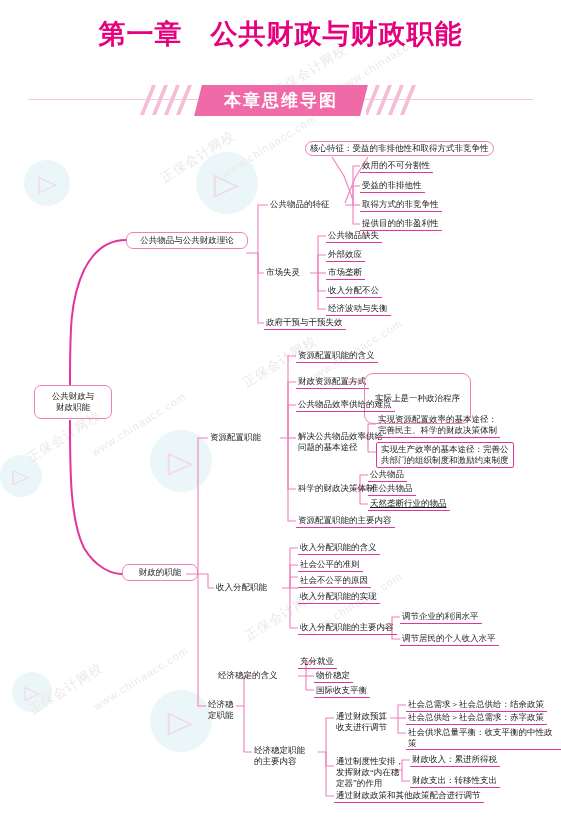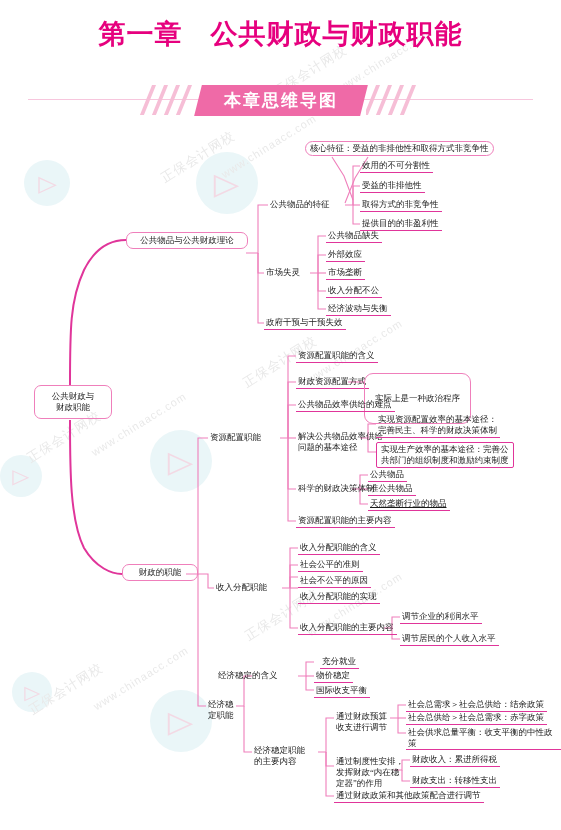--- a/index.html
+++ b/index.html
@@ -250,21 +250,21 @@
 <div class="node n-line" style="left:298px;top:558px;">社会公平的准则</div>
 <div class="node n-line" style="left:298px;top:574px;">社会不公平的原因</div>
 <div class="node n-line" style="left:298px;top:590px;">收入分配职能的实现</div>
 <div class="node n-line" style="left:298px;top:621px;">收入分配职能的主要内容</div>
 <div class="node n-line" style="left:400px;top:610px;">调节企业的利润水平</div>
 <div class="node n-line" style="left:400px;top:632px;">调节居民的个人收入水平</div>
 
 <div class="node n-plain" style="left:206px;top:698px;line-height:1.3;">经济稳
 定职能</div>
 <div class="node n-plain" style="left:216px;top:669px;">经济稳定的含义</div>
-<div class="node n-line" style="left:320px;top:655px;">充分就业</div>
+<div class="node n-line" style="left:298px;top:655px;">充分就业</div>
 <div class="node n-line" style="left:314px;top:669px;">物价稳定</div>
 <div class="node n-line" style="left:314px;top:684px;">国际收支平衡</div>
 
 <div class="node n-plain" style="left:252px;top:744px;line-height:1.3;">经济稳定职能
 的主要内容</div>
 
 <div class="node n-plain" style="left:334px;top:710px;line-height:1.3;">通过财政预算
 收支进行调节</div>
 <div class="node n-line" style="left:406px;top:698px;">社会总需求＞社会总供给：结余政策</div>
 <div class="node n-line" style="left:406px;top:711px;">社会总供给＞社会总需求：赤字政策</div>

